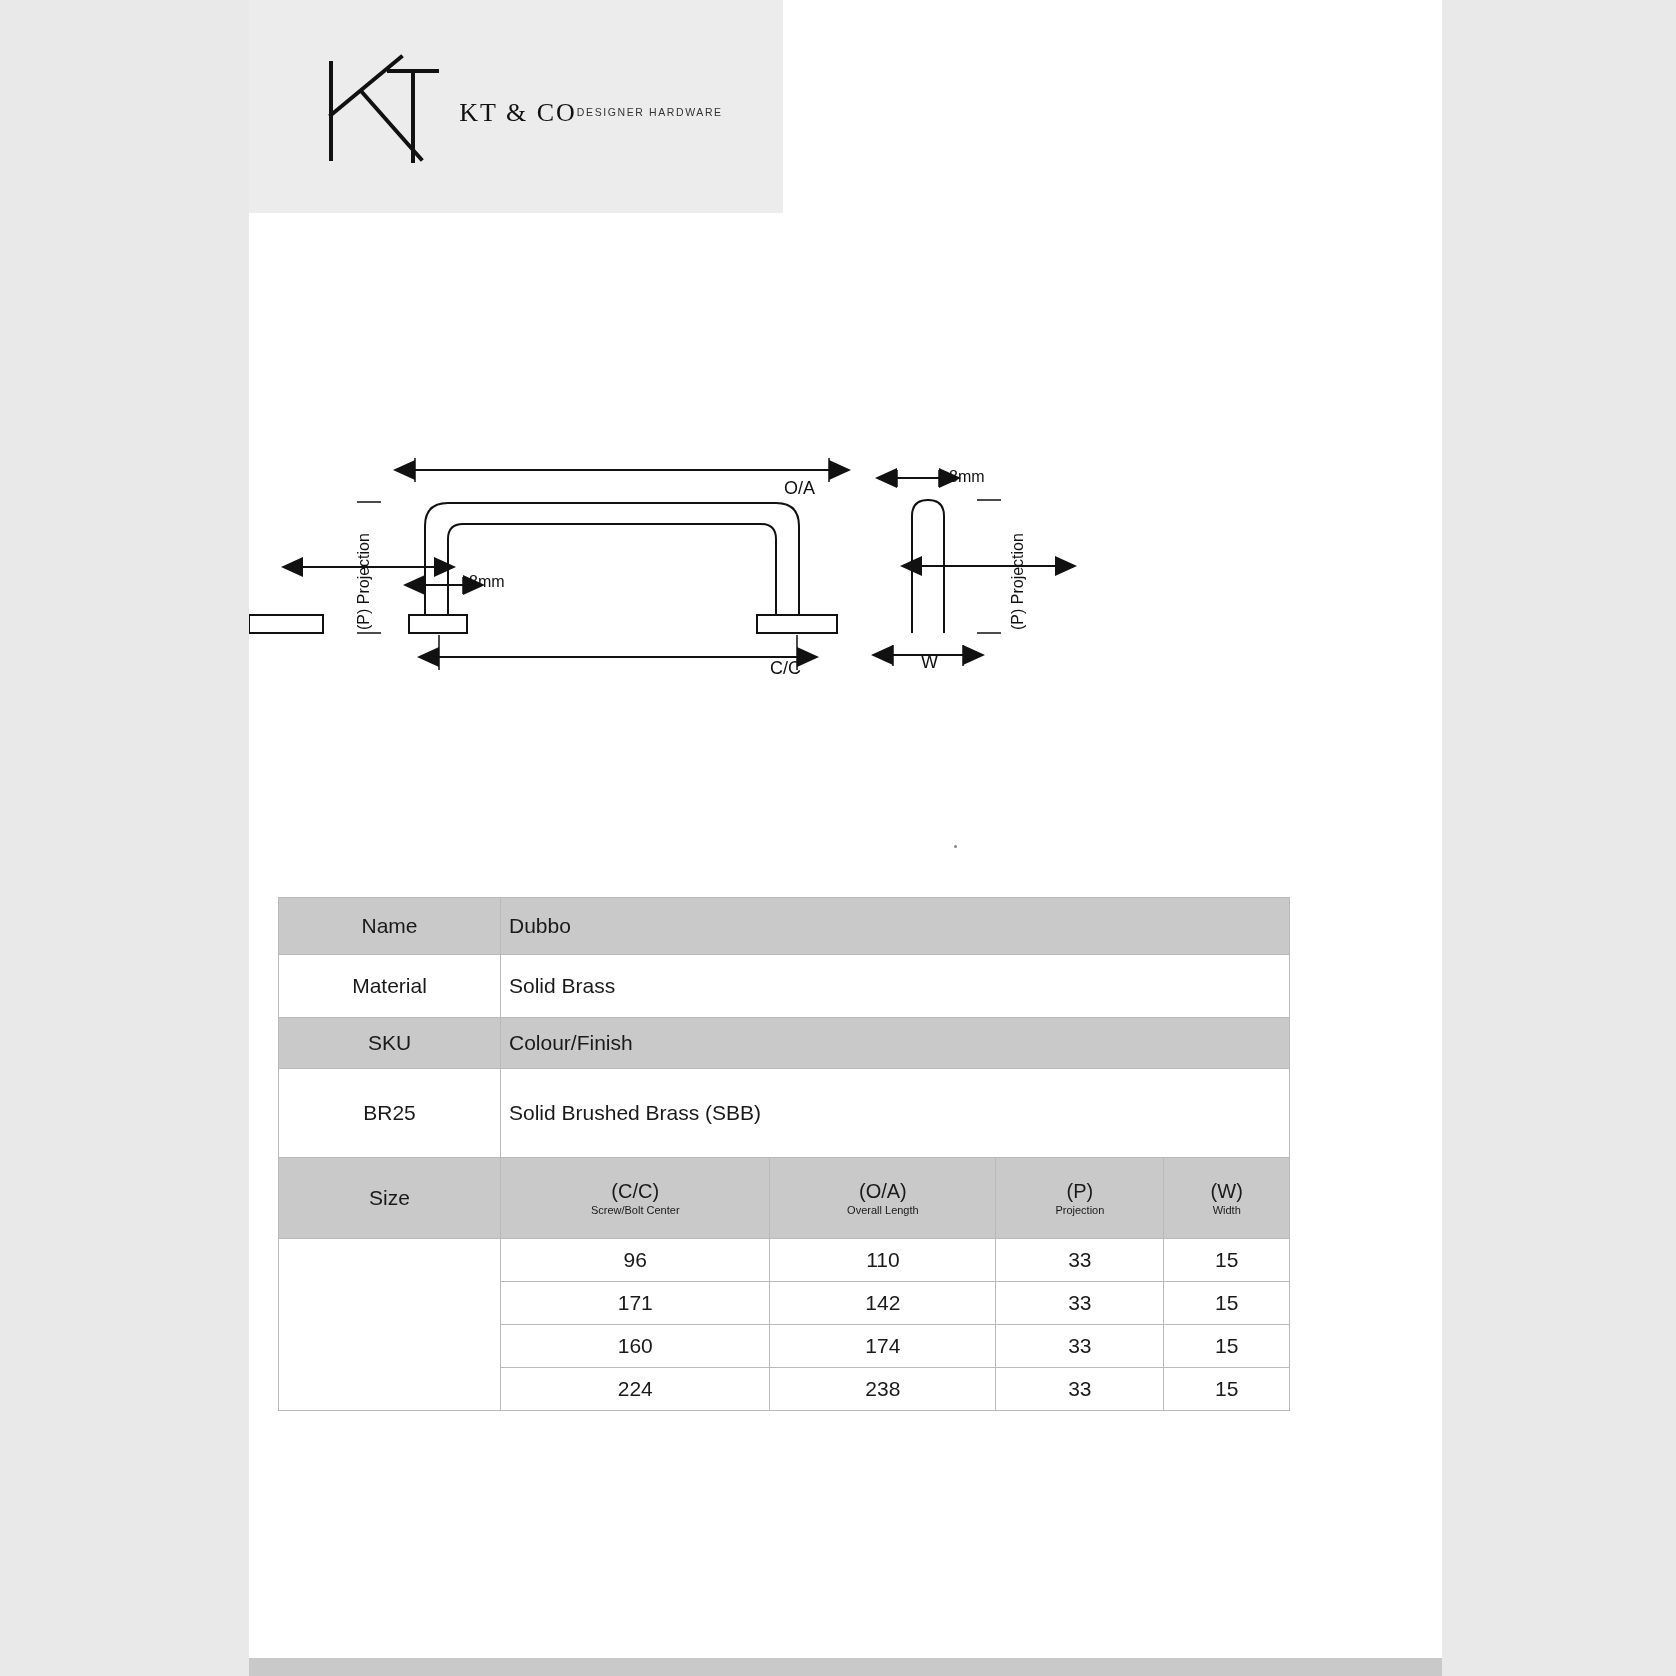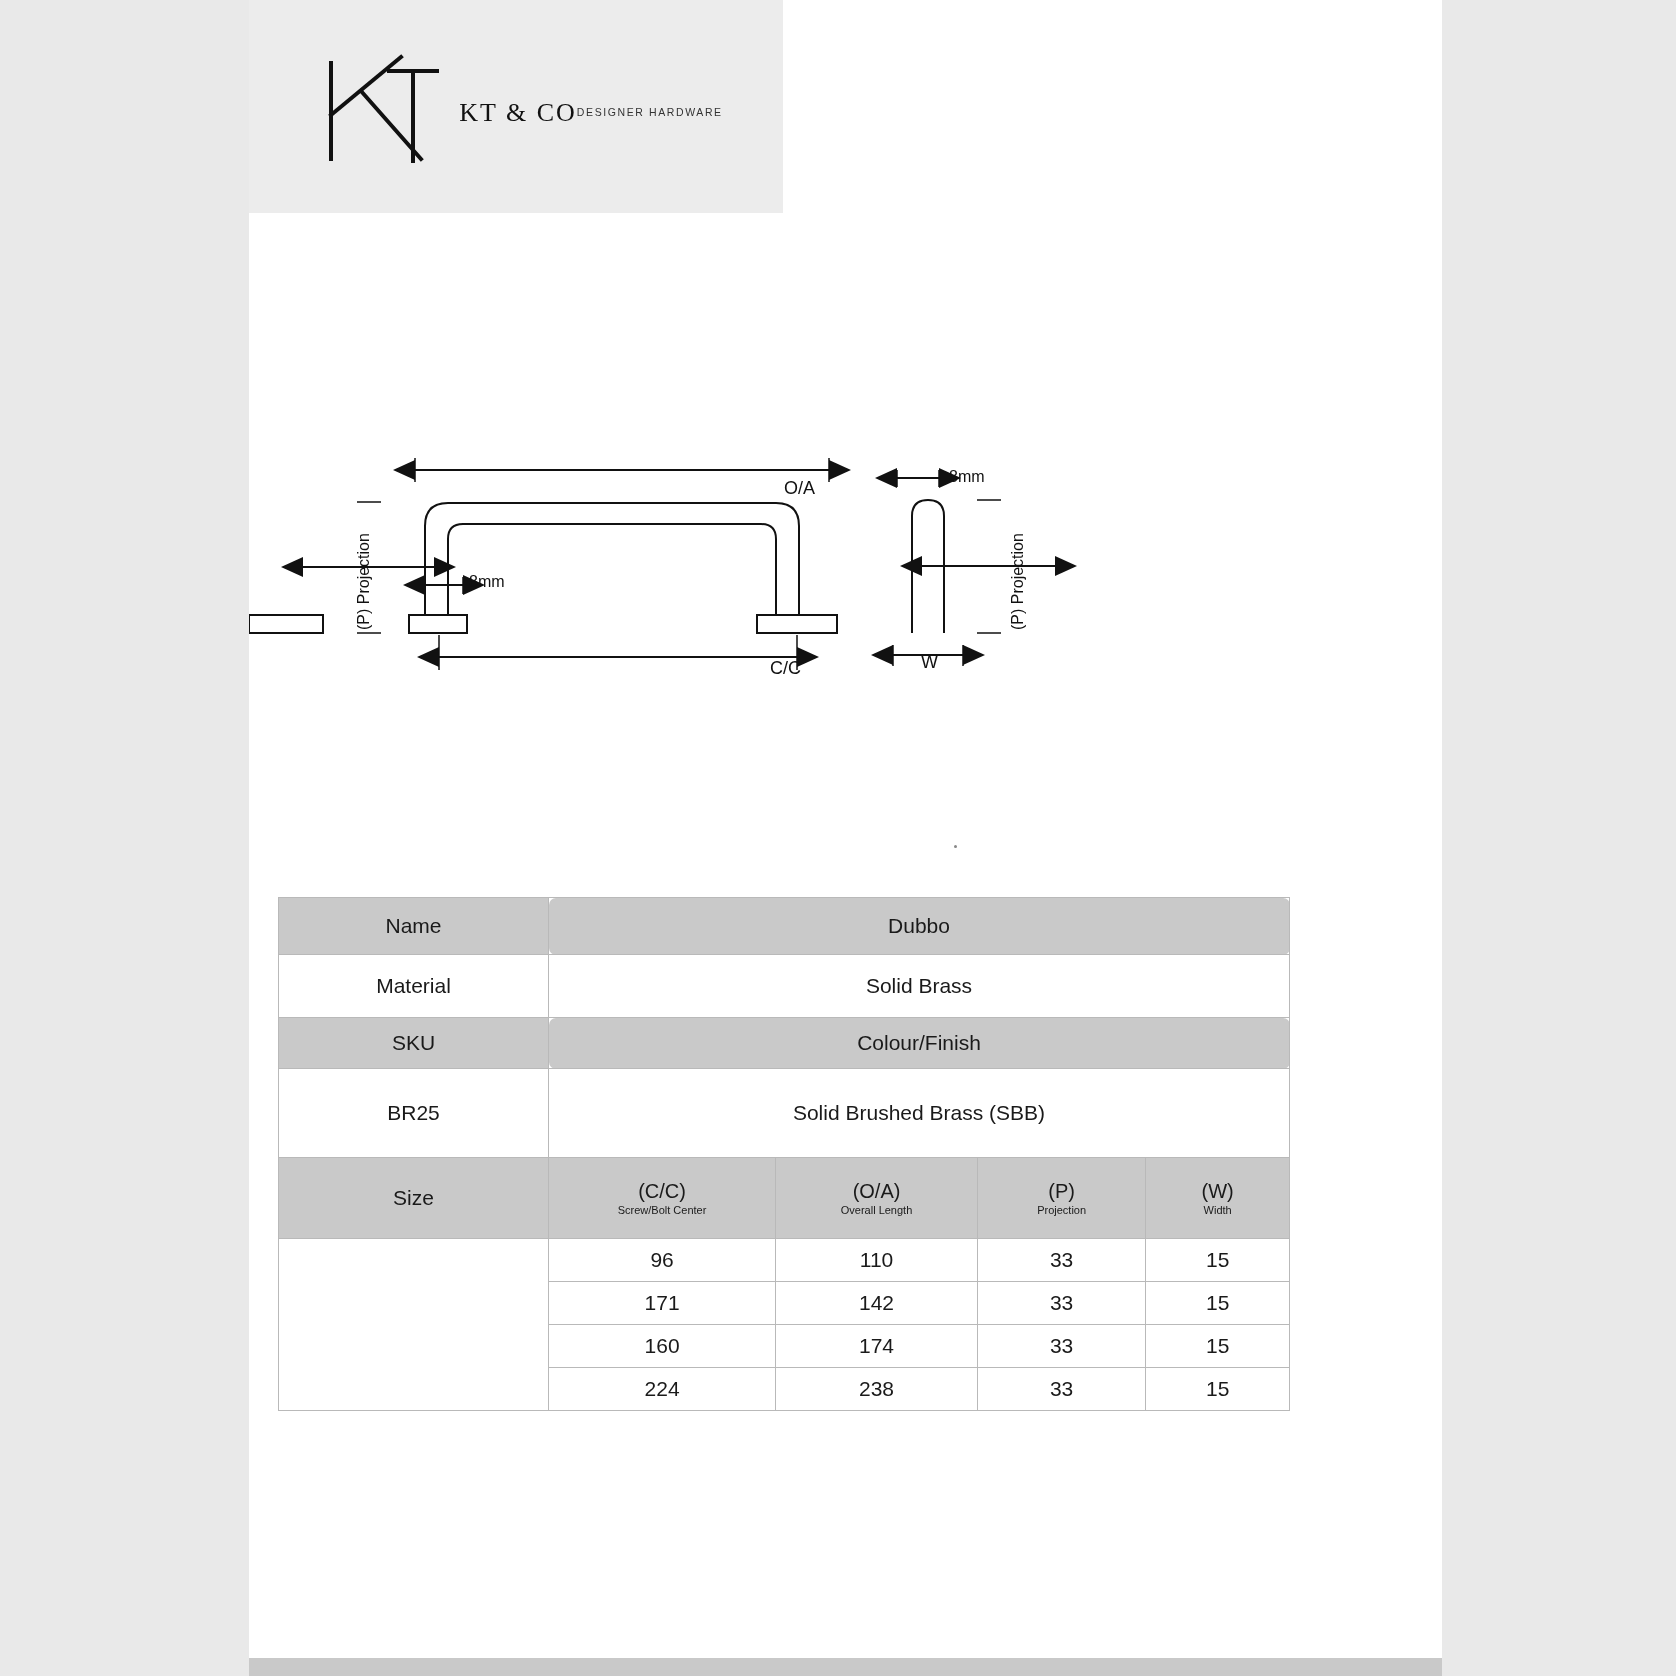--- a/index.html
+++ b/index.html
@@ -101,34 +101,34 @@
     position: absolute;
     left: 29px;
     top: 897px;
     width: 1012px;
     border-collapse: collapse;
     font-size: 21px;
     color: #1a1a1a;
   }
   .spec-table td {
     border: 1px solid #b9b9b9;
-    padding: 0 32px;
+    padding: 0 8px;
     vertical-align: middle;
   }
   .lbl-cell {
     width: 205px;
     text-align: center;
     height: 56px;
   }
   .shade { background: #c9c9c9; }
   .row-name td { height: 56px; }
   .row-material td { height: 62px; }
   .row-sku td { height: 50px; }
   .row-finish td { height: 88px; }
-  .val-cell { text-align: center; border-radius: 7px; }
+  .val-cell { text-align: left; }
   .sizehdr td {
     text-align: center;
     height: 80px;
     line-height: 1.25;
   }
   .sizehdr .code { font-size: 20px; }
   .sizehdr .sub { font-size: 11px; }
   .sizerow td {
     text-align: center;
     height: 42px;

